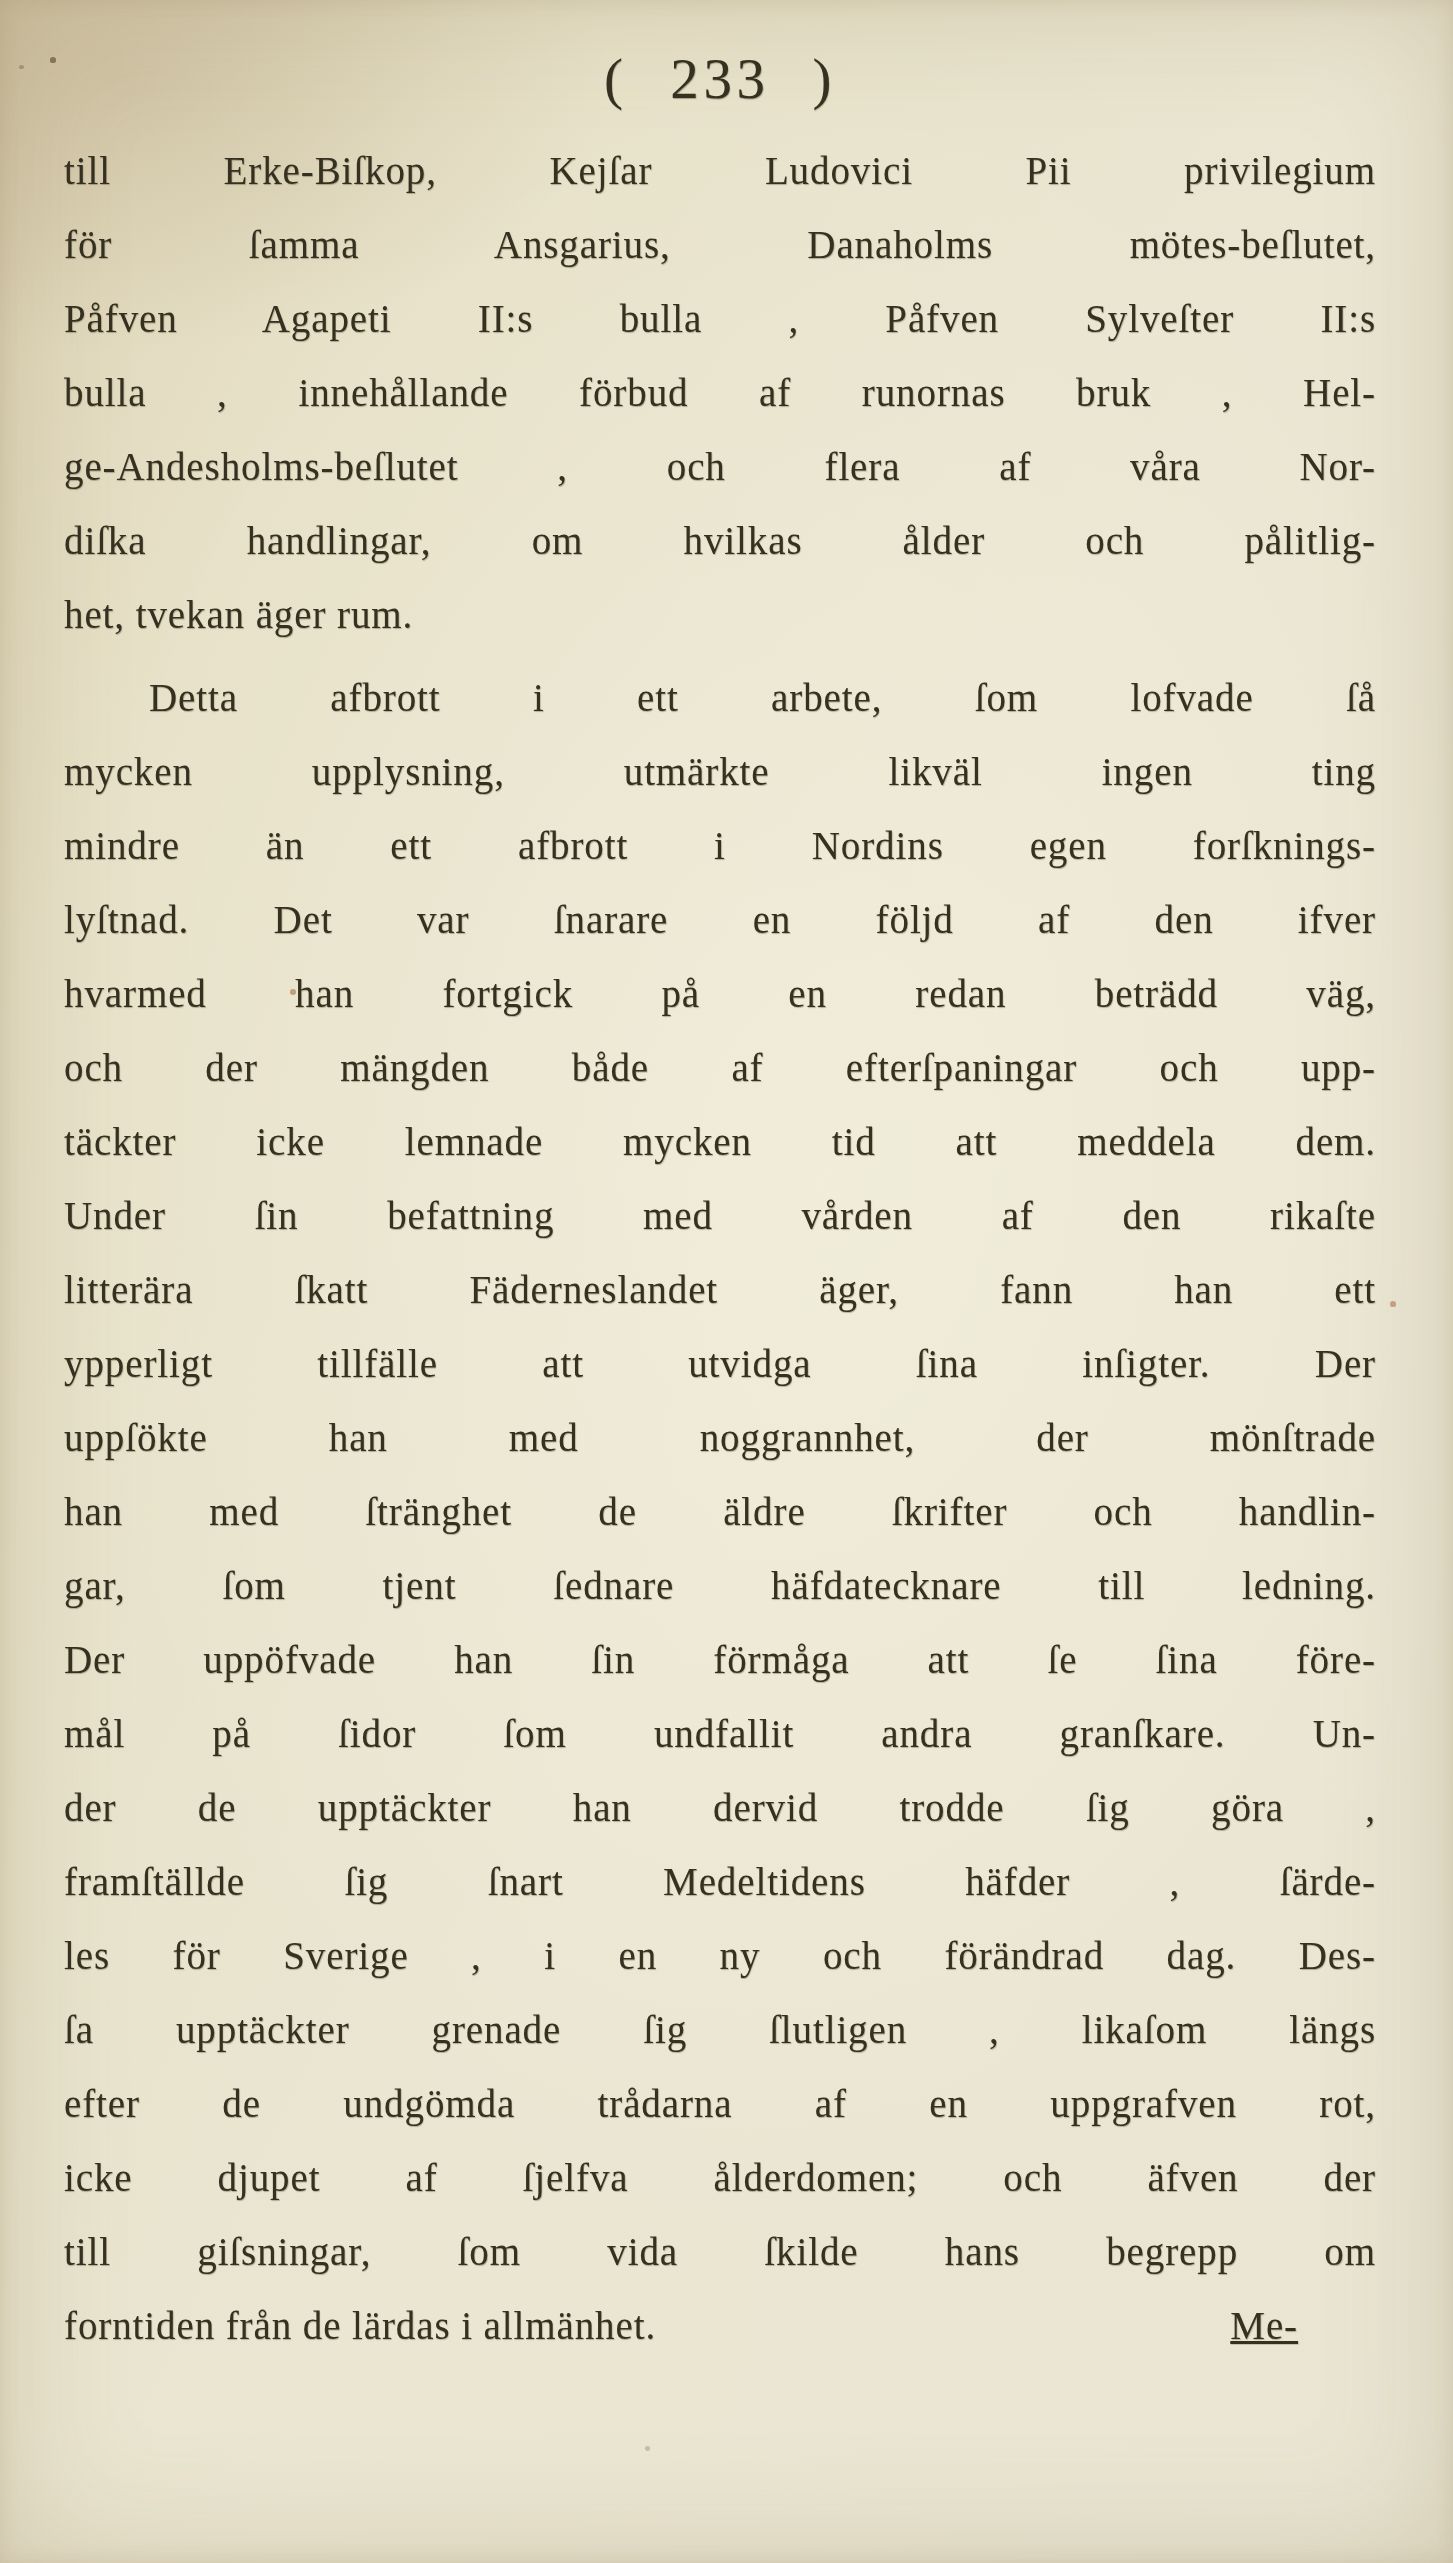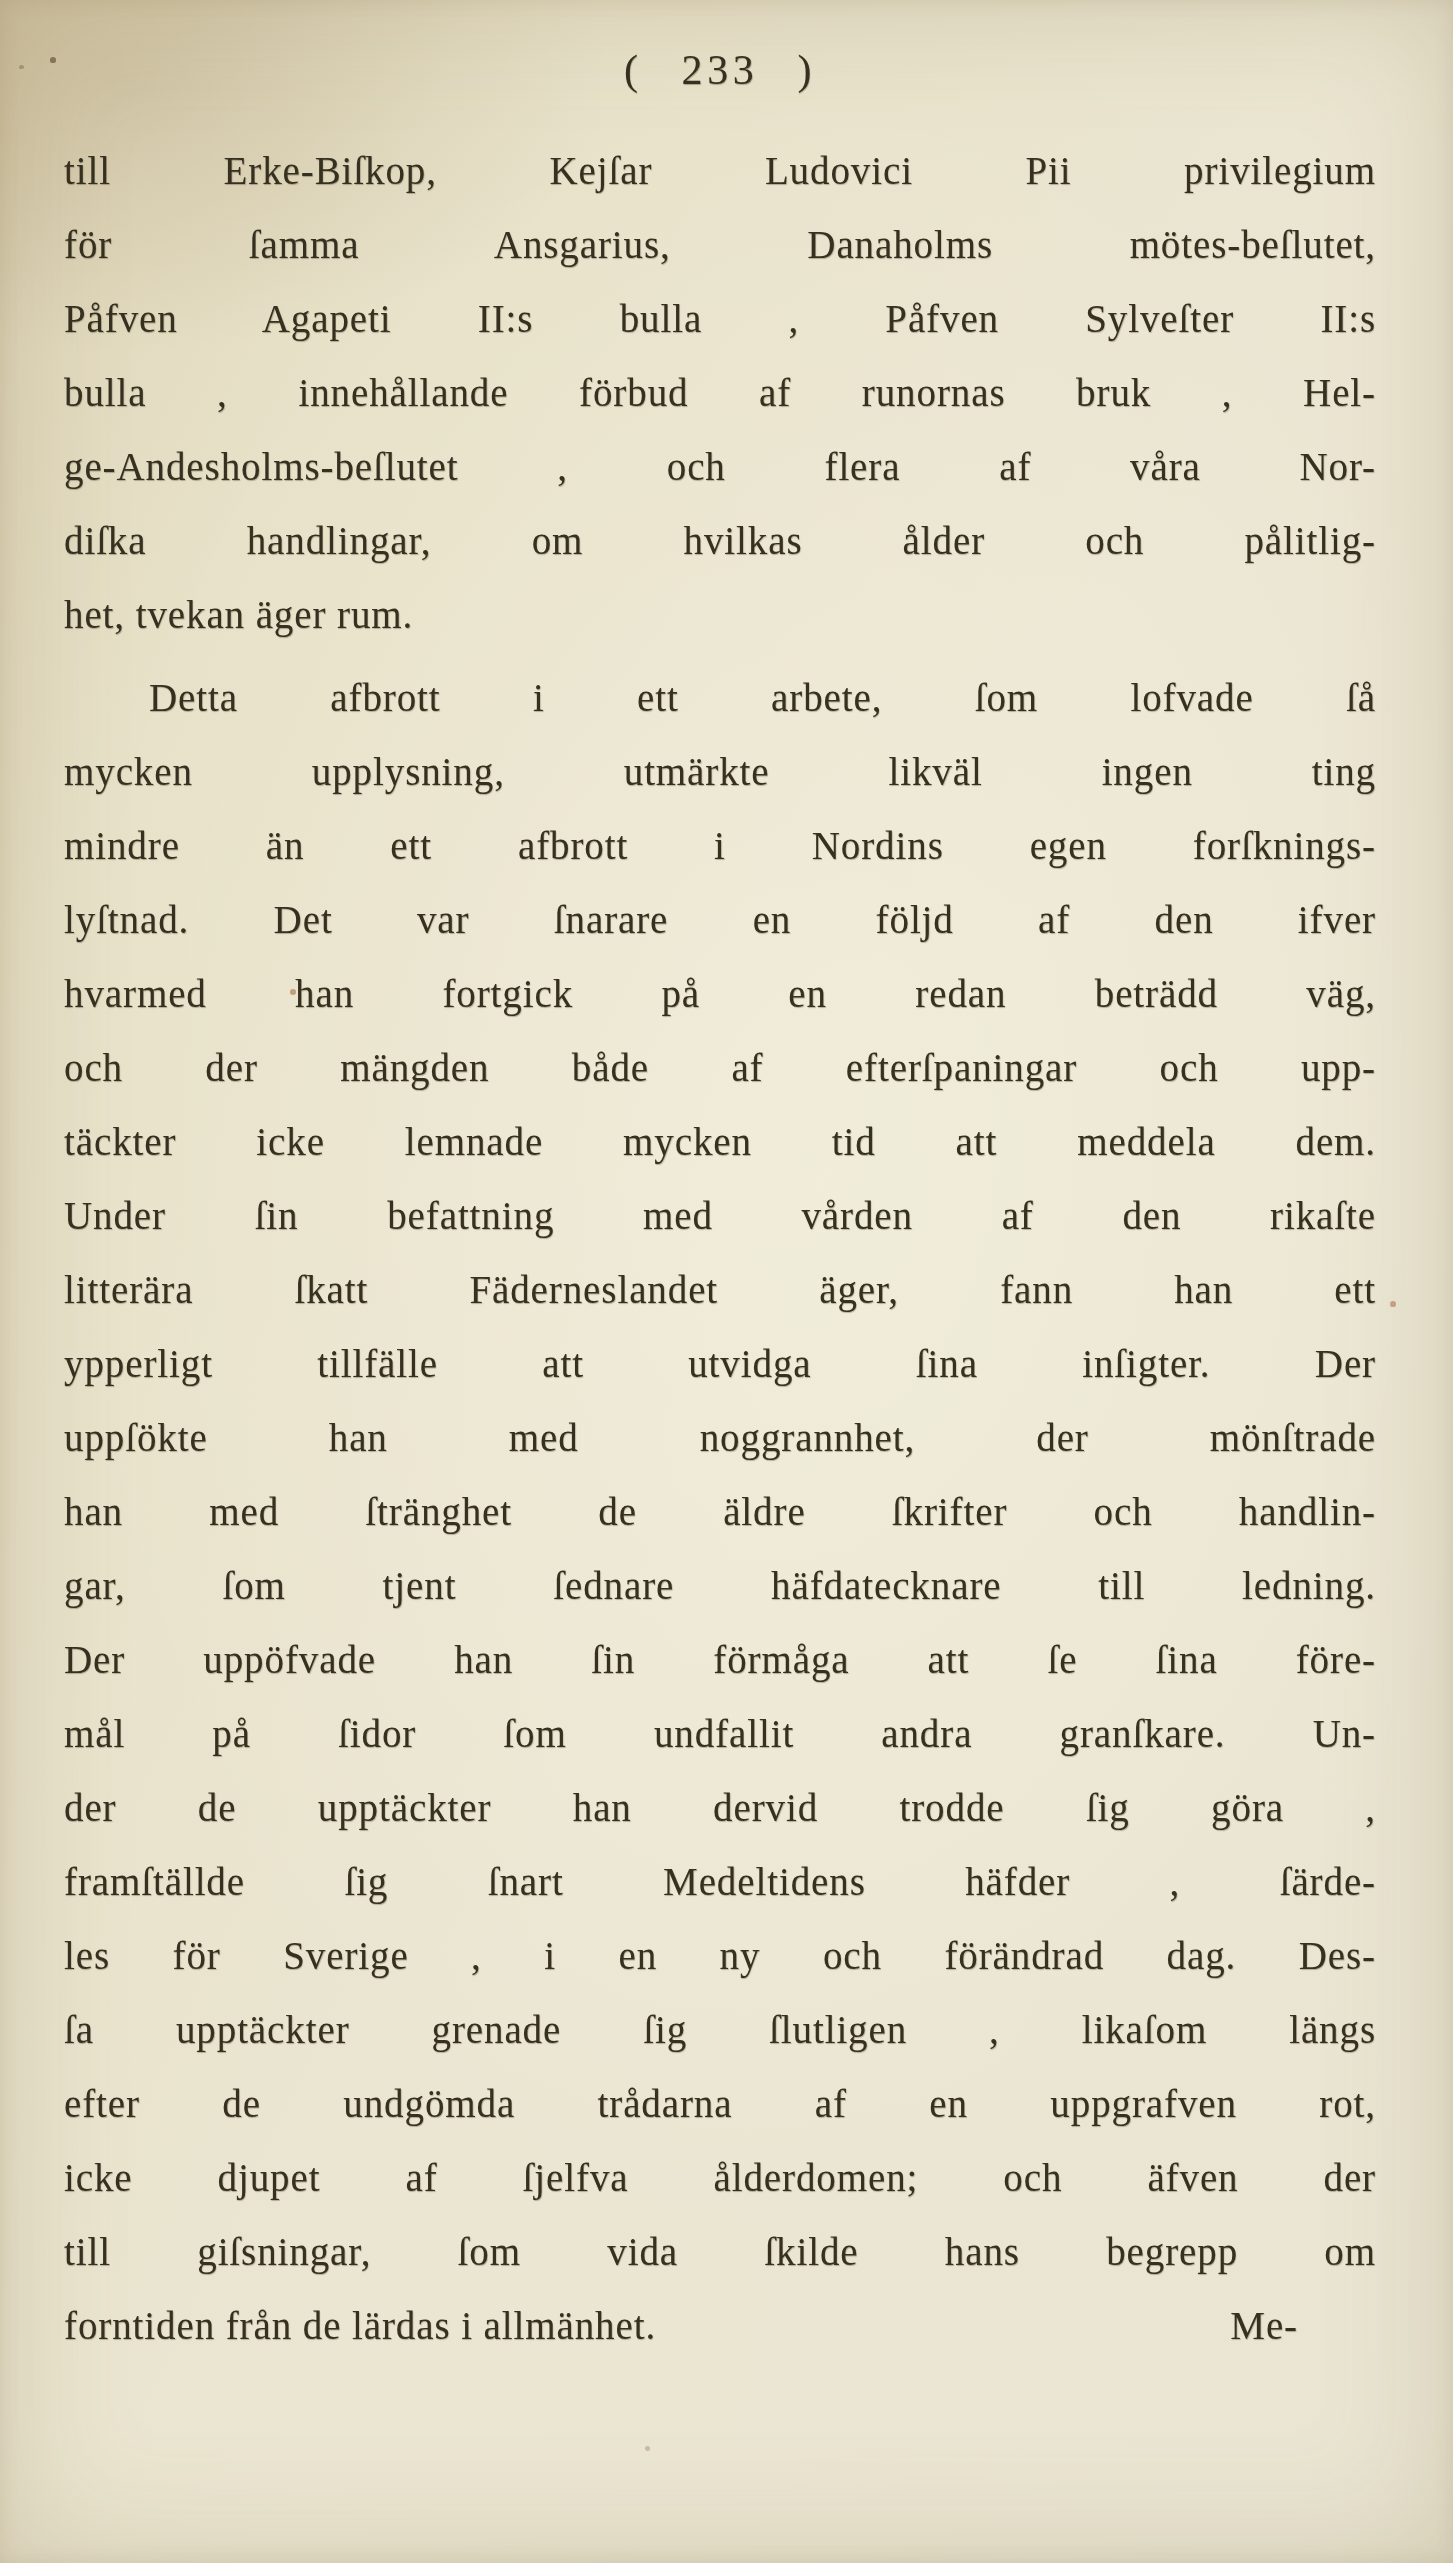--- a/index.html
+++ b/index.html
@@ -19,21 +19,21 @@
     background-color: #e8e3cc;
     box-shadow:
       inset 0 0 129px rgba(125,100,55,0.22),
       inset 0 0 20px rgba(125,100,55,0.14);
     color: #35301f;
   }
   .page-number {
     position: absolute;
     top: 46px; left: 64px; width: 1312px;
     text-align: center;
-    font-size: 42px;
+    font-size: 57px;
     letter-spacing: 4.6px;
     word-spacing: 24px;
     text-shadow: 0.6px 0.6px 0.9px rgba(55,45,25,0.35);
   }
   .text-block {
     position: absolute;
     top: 134px; left: 64px; width: 1312px;
     font-size: 39px;
     letter-spacing: 0.9px;
     text-shadow: 0.6px 0.6px 0.9px rgba(55,45,25,0.32);
@@ -45,21 +45,21 @@
     text-justify: inter-word;
   }
   .line.no-just { text-align-last: left; }
   .line.indent { padding-left: 85px; margin-top: 9.2px; }
   .line.with-catchword {
     display: flex;
     justify-content: space-between;
     text-align-last: left;
     align-items: center;
   }
-  .line.with-catchword .catchword { margin-right: 78px; }
+  .line.with-catchword .catchword { margin-right: 78px; text-decoration: underline; }
   .speck {
     position: absolute;
     border-radius: 50%;
     filter: blur(0.6px);
   }
   .spk1 { left: 50px;   top: 57px;   width: 6.4px; height: 5.5px; background:#6b5836; opacity:.7; }
   .spk2 { left: 19.3px;   top: 65px;   width: 4.6px; height: 3.7px; background:#8a744c; opacity:.55; }
   .spk3 { left: 290px;  top: 989px; width: 5.5px; height: 5.5px; background:#9a5a2e; opacity:.5; }
   .spk4 { left: 1390px; top: 1301px; width: 6.4px; height: 5.5px; background:#a0522d; opacity:.45; }
   .spk5 { left: 645px;  top: 2446px; width: 4.6px; height: 4.6px; background:#8a744c; opacity:.35; }

